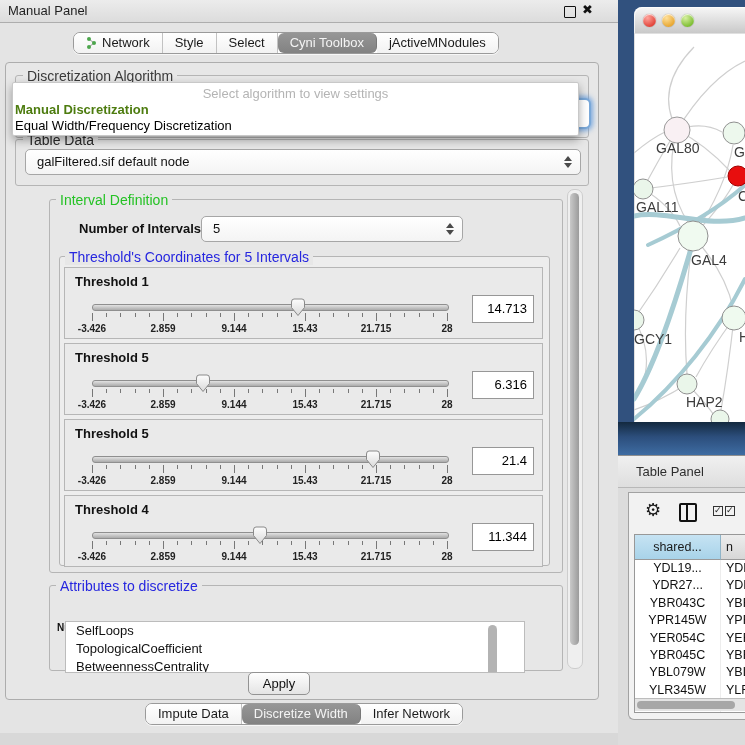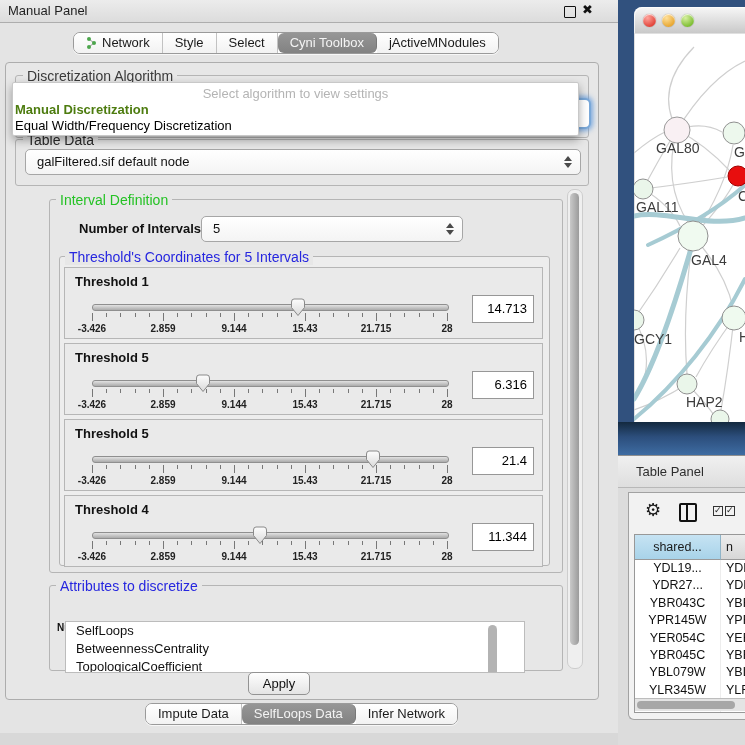--- a/index.html
+++ b/index.html
@@ -392,35 +392,35 @@
             <div class="thr-value">11.344</div>
           </div>
         </div>
 
       <div class="group" style="left:43px;top:522px;width:512px;height:84px;"></div>
       <div class="group-title" style="left:50px;top:515px;color:#2626DF;">Attributes to discretize</div>
       <div class="abs" style="left:51px;top:535px;font-size:10px;font-weight:bold;color:#111;margin-top:24px;">Numerical Attributes</div>
       <div id="attr-list" class="abs" style="left:59px;top:526px;margin-top:32px;">
         <div id="attr-items">
             <div class="list-item">SelfLoops</div>
+            <div class="list-item">TopologicalCoefficient</div>
             <div class="list-item">BetweennessCentrality</div>
-            <div class="list-item">TopologicalCoefficient</div>
           </div>
         <div id="attr-scroll-thumb" class="abs"></div>
       </div>
 
       <div id="apply-btn" class="abs" style="left:242px;top:609px;">Apply</div>
     </div>
 
     <div id="bottom-tabs" class="abs seg">
         <div class="tab">
           <span>Impute Data</span>
         </div>
         <div class="tab sel">
-          <span>SelfLoops Data</span>
+          <span>Discretize Width</span>
         </div>
         <div class="tab">
           <span>Infer Network</span>
         </div>
       </div>
   </div>
 
   <div id="desktop-blue" class="abs"></div>
 
   <div id="net-titlebar" class="abs">

